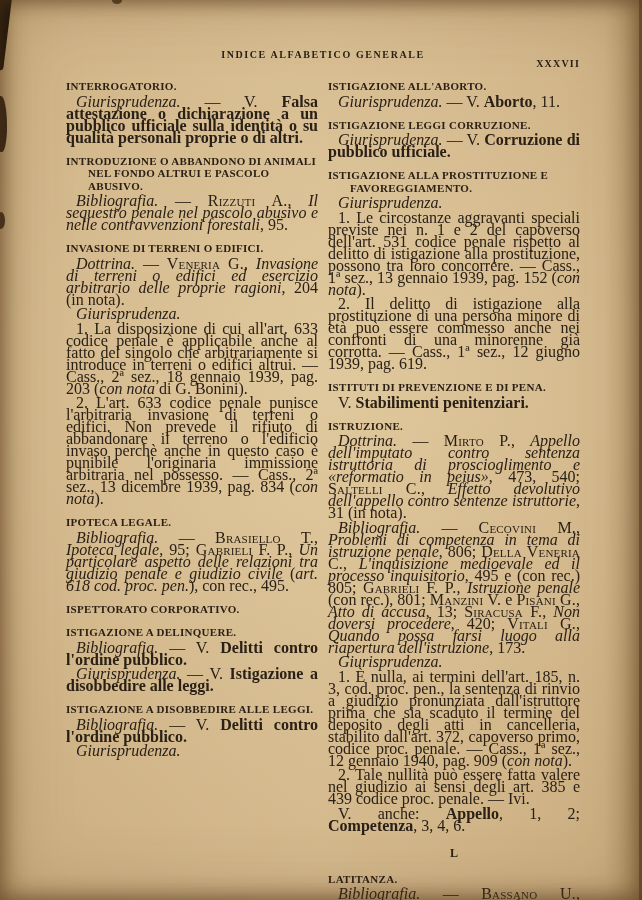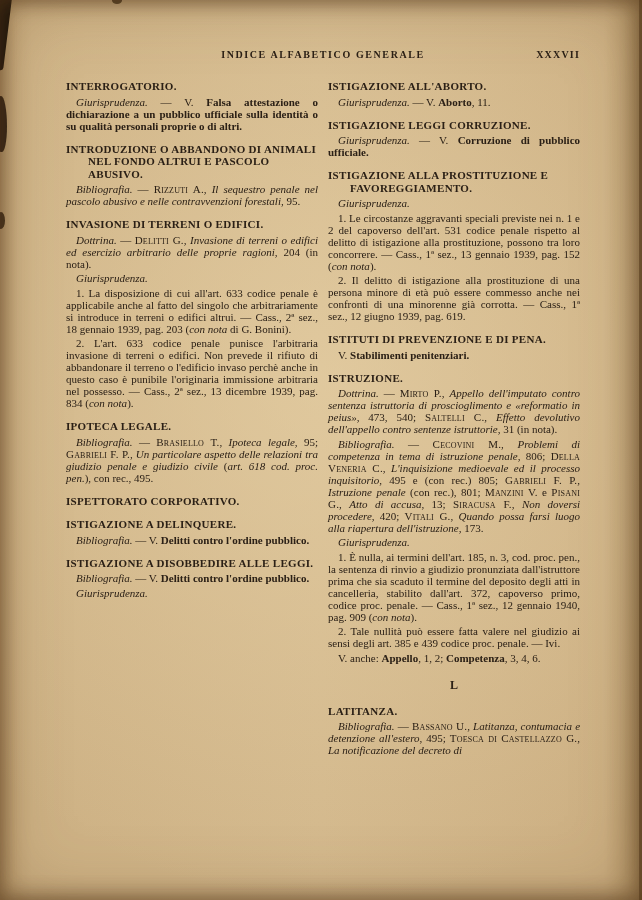--- a/index.html
+++ b/index.html
@@ -67,41 +67,41 @@
   .page-header {
     position: relative;
     margin: 49px 62px 17px 66px;
     height: 14px;
     font-size: 10px;
     font-weight: bold;
     letter-spacing: 1.6px;
     white-space: nowrap;
   }
   .header-title { text-align: center; }
-  .header-page-number { position: absolute; right: 0; top: 0; letter-spacing: 1.2px; }
+  .header-page-number { position: absolute; right: 0; top: 9px; letter-spacing: 1.2px; }
   .columns {
     position: relative;
     display: flex;
     gap: 10px;
     padding: 0 62px 0 66px;
   }
   .col { flex: 1 1 0; min-width: 0; }
   .entry { margin-bottom: 11px; }
   .entry-heading {
     font-weight: bold;
     font-size: 11px;
     line-height: 12.5px;
     letter-spacing: 0.3px;
     padding-left: 22px;
     text-indent: -22px;
     margin-bottom: 3px;
   }
   .para {
     margin: 0 0 2.5px 0;
-    font-size: 11px;
+    font-size: 16px;
     line-height: 12px;
     text-indent: 10px;
     text-align: justify;
     hyphens: auto;
   }
   .seg-i { font-style: italic; }
   .seg-b { font-weight: bold; }
   .seg-sc { font-variant: small-caps; letter-spacing: 0.2px; }
   .entry.letter {
     text-align: center;
@@ -125,35 +125,36 @@
       <div class="entry">
         <div class="entry-heading">INTERROGATORIO.</div>
         <p class="para"><span class="seg-i">Giurisprudenza.</span><span class="seg-n"> — V. </span><span class="seg-b">Falsa attestazione o dichiarazione a un pubblico ufficiale sulla identità o su qualità personali proprie o di altri.</span></p>
       </div>
       <div class="entry">
         <div class="entry-heading">INTRODUZIONE O ABBANDONO DI ANIMALI NEL FONDO ALTRUI E PASCOLO ABUSIVO.</div>
         <p class="para"><span class="seg-i">Bibliografia.</span><span class="seg-n"> — </span><span class="seg-sc">Rizzuti A.</span><span class="seg-n">, </span><span class="seg-i">Il sequestro penale nel pascolo abusivo e nelle contravvenzioni forestali</span><span class="seg-n">, 95.</span></p>
       </div>
       <div class="entry">
         <div class="entry-heading">INVASIONE DI TERRENI O EDIFICI.</div>
-        <p class="para"><span class="seg-i">Dottrina.</span><span class="seg-n"> — </span><span class="seg-sc">Delitti G.</span><span class="seg-n">, </span><span class="seg-i">Invasione di terreni o edifici ed esercizio arbitrario delle proprie ragioni</span><span class="seg-n">, 204 (in nota).</span></p>
+        <p class="para"><span class="seg-i">Dottrina.</span><span class="seg-n"> — </span><span class="seg-sc">Veneria G.</span><span class="seg-n">, </span><span class="seg-i">Invasione di terreni o edifici ed esercizio arbitrario delle proprie ragioni</span><span class="seg-n">, 204 (in nota).</span></p>
         <p class="para"><span class="seg-i">Giurisprudenza.</span></p>
         <p class="para"><span class="seg-n">1. La disposizione di cui all'art. 633 codice penale è applicabile anche al fatto del singolo che arbitrariamente si introduce in terreni o edifici altrui. — Cass., 2ª sez., 18 gennaio 1939, pag. 203 (</span><span class="seg-i">con nota</span><span class="seg-n"> di G. Bonini).</span></p>
         <p class="para"><span class="seg-n">2. L'art. 633 codice penale punisce l'arbitraria invasione di terreni o edifici. Non prevede il rifiuto di abbandonare il terreno o l'edificio invaso perchè anche in questo caso è punibile l'originaria immissione arbitraria nel possesso. — Cass., 2ª sez., 13 dicembre 1939, pag. 834 (</span><span class="seg-i">con nota</span><span class="seg-n">).</span></p>
       </div>
       <div class="entry">
         <div class="entry-heading">IPOTECA LEGALE.</div>
         <p class="para"><span class="seg-i">Bibliografia.</span><span class="seg-n"> — </span><span class="seg-sc">Brasiello T.</span><span class="seg-n">, </span><span class="seg-i">Ipoteca legale</span><span class="seg-n">, 95; </span><span class="seg-sc">Gabrieli F. P.</span><span class="seg-n">, </span><span class="seg-i">Un particolare aspetto delle relazioni tra giudizio penale e giudizio civile</span><span class="seg-n"> (</span><span class="seg-i">art. 618 cod. proc. pen.</span><span class="seg-n">), con rec., 495.</span></p>
       </div>
       <div class="entry">
         <div class="entry-heading">ISPETTORATO CORPORATIVO.</div>
       </div>
       <div class="entry">
         <div class="entry-heading">ISTIGAZIONE A DELINQUERE.</div>
         <p class="para"><span class="seg-i">Bibliografia.</span><span class="seg-n"> — V. </span><span class="seg-b">Delitti contro l'ordine pubblico.</span></p>
+        <p class="para"><span class="seg-i">Giurisprudenza.</span><span class="seg-n"> — V. </span><span class="seg-b">Istigazione a disobbedire alle leggi.</span></p>
       </div>
       <div class="entry">
         <div class="entry-heading">ISTIGAZIONE A DISOBBEDIRE ALLE LEGGI.</div>
         <p class="para"><span class="seg-i">Bibliografia.</span><span class="seg-n"> — V. </span><span class="seg-b">Delitti contro l'ordine pubblico.</span></p>
         <p class="para"><span class="seg-i">Giurisprudenza.</span></p>
       </div>
     </div>
   <div class="col" id="col-right">
       <div class="entry">
         <div class="entry-heading">ISTIGAZIONE ALL'ABORTO.</div>

